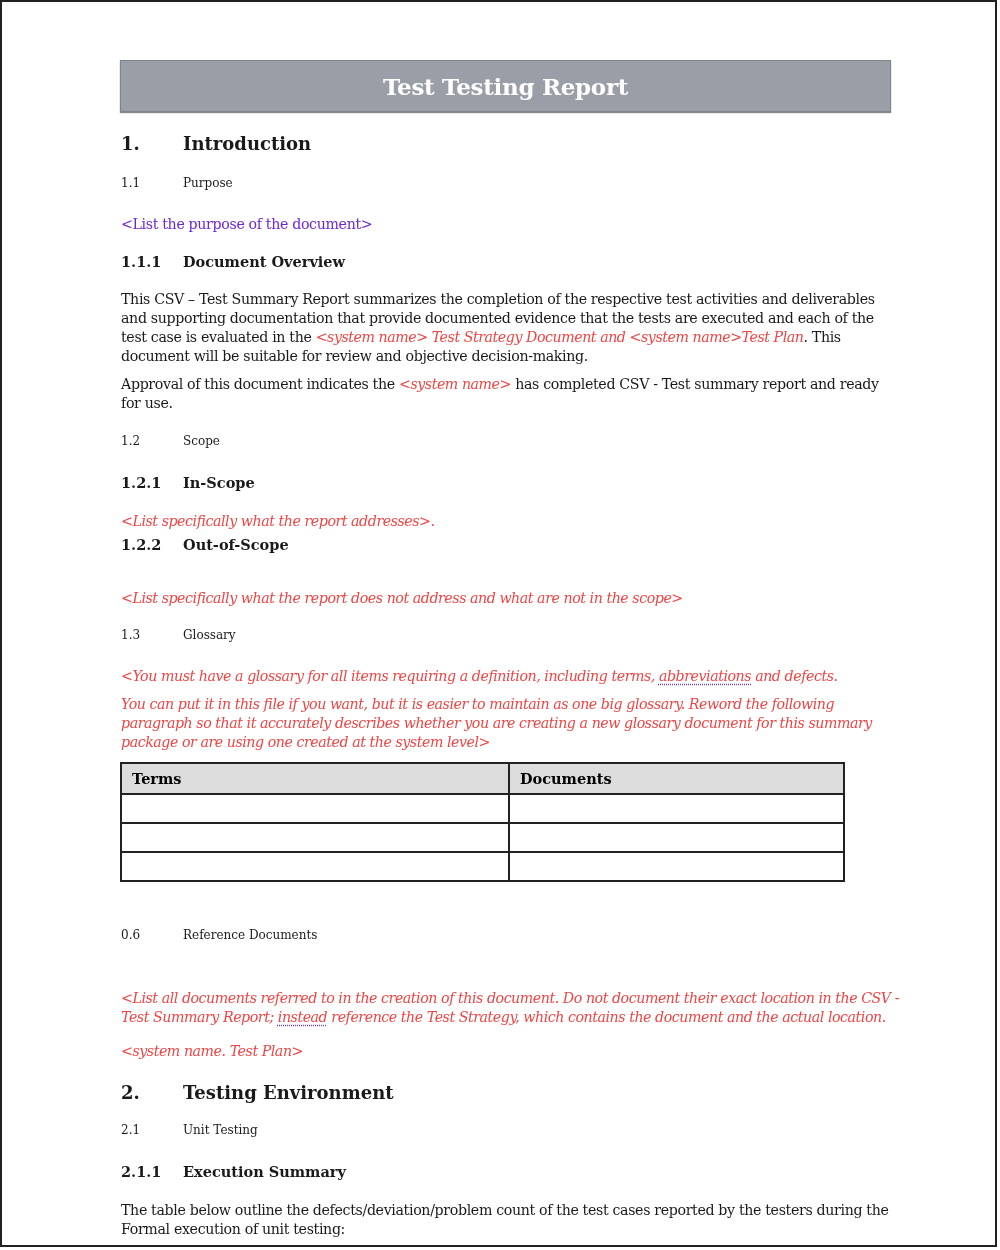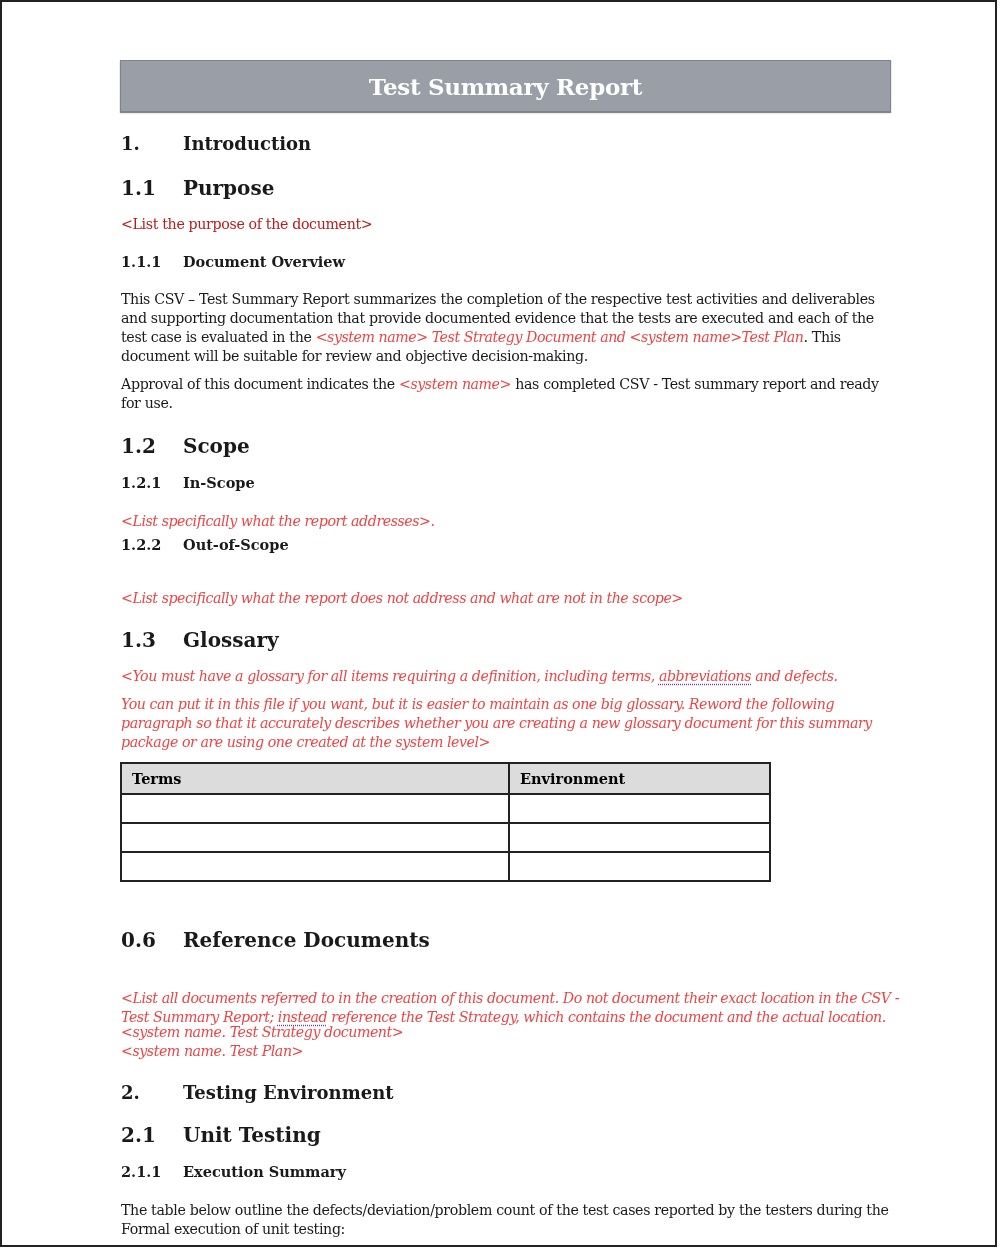--- a/index.html
+++ b/index.html
@@ -14,42 +14,42 @@
     background: #9a9ea6; border: 1px solid #7f838a; box-sizing: border-box;
     display: flex; align-items: center; justify-content: center;
     box-shadow: 0 1px 1px #888;
   }
   .title-bar span {
     color: #ffffff; font-family: "DejaVu Serif", serif; font-weight: bold; font-size: 23px;
     letter-spacing: -0.3px;
   }
   .blk { position: absolute; left: 119px; font-family: "DejaVu Serif", serif; color: #1a1a1a; }
   .h1 { font-size: 18px; font-weight: bold; }
-  .h2 { font-size: 20px; font-weight: bold; }
+  .h2 { font-size: 12px; font-weight: normal; }
   .h3 { font-size: 14.5px; font-weight: bold; }
   .num { display: inline-block; width: 62px; }
   .body { font-size: 14.2px; line-height: 19px; width: 780px; letter-spacing: -0.35px; }
-  .hint { color: #b91c1c; }
+  .hint { color: #6d28d9; }
   .hint-i { color: #ef4444; font-style: italic; font-size: 14.2px; line-height: 19px; letter-spacing: -0.45px; }
   .wavy { text-decoration: underline dotted #6a3cc9; text-underline-offset: 3px; }
   table.gl {
-    position: absolute; left: 118px; top: 760px; width: 651px;
+    position: absolute; left: 118px; top: 760px; width: 725px;
     border-collapse: collapse; font-family: "DejaVu Serif", serif;
   }
   table.gl th, table.gl td { border: 2px solid #222; height: 27px; padding: 0 10px; text-align: left; }
   table.gl th { background: #dcdcdc; font-size: 14.5px; font-weight: bold; height: 29px; }
   table.gl .c1 { width: 366px; }
 </style>
 </head>
 <body>
 
 <div class="page">
 
   <div class="title-bar">
-    <span>Test Summary Report</span>
+    <span>Test Testing Report</span>
   </div>
 
   <div class="blk h1" style="top:131px;">
     <span class="num">1.</span><span>Introduction</span>
   </div>
 
   <div class="blk h2" style="top:174px;">
     <span class="num">1.1</span><span>Purpose</span>
   </div>
 
@@ -90,21 +90,21 @@
   <div class="blk hint-i" style="top:665px; width:790px;">
     <span>&lt;You must have a glossary for all items requiring a definition, including terms, </span><span class="wavy">abbreviations</span><span> and defects.</span>
   </div>
 
   <div class="blk hint-i" style="top:693px; width:780px;">You can put it in this file if you want, but it is easier to maintain as one big glossary. Reword the following paragraph so that it accurately describes whether you are creating a new glossary document for this summary package or are using one created at the system level&gt;</div>
 
   <table class="gl">
     <thead>
       <tr>
         <th class="c1">Terms</th>
-        <th>Environment</th>
+        <th>Documents</th>
       </tr>
     </thead>
     <tbody>
       <tr>
         <td></td>
         <td></td>
       </tr>
       <tr>
         <td></td>
         <td></td>
@@ -116,21 +116,20 @@
     </tbody>
   </table>
 
   <div class="blk h2" style="top:926px;">
     <span class="num">0.6</span><span>Reference Documents</span>
   </div>
 
   <div class="blk hint-i" style="top:964px; width:780px;margin-top:23px;">
     <span>&lt;List all documents referred to in the creation of this document. Do not document their exact location in the CSV - Test Summary Report; </span><span class="wavy">instead</span><span> reference the Test Strategy, which contains the document and the actual location.</span>
   </div>
-  <div class="blk hint-i" style="top:1021px;">&lt;system name. Test Strategy document&gt;</div>
   <div class="blk hint-i" style="top:1040px;">&lt;system name. Test Plan&gt;</div>
 
   <div class="blk h1" style="top:1080px;">
     <span class="num">2.</span><span>Testing Environment</span>
   </div>
 
   <div class="blk h2" style="top:1121px;">
     <span class="num">2.1</span><span>Unit Testing</span>
   </div>
 

